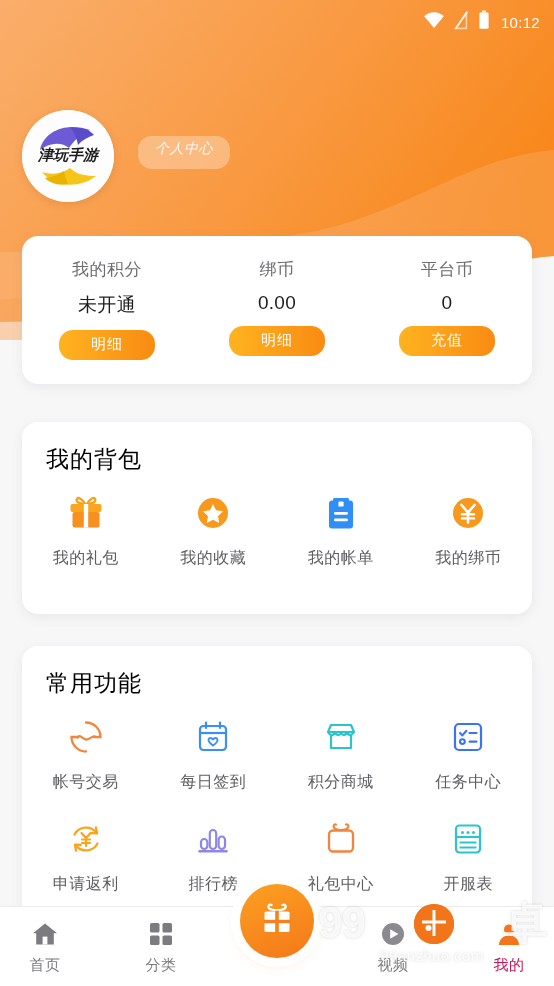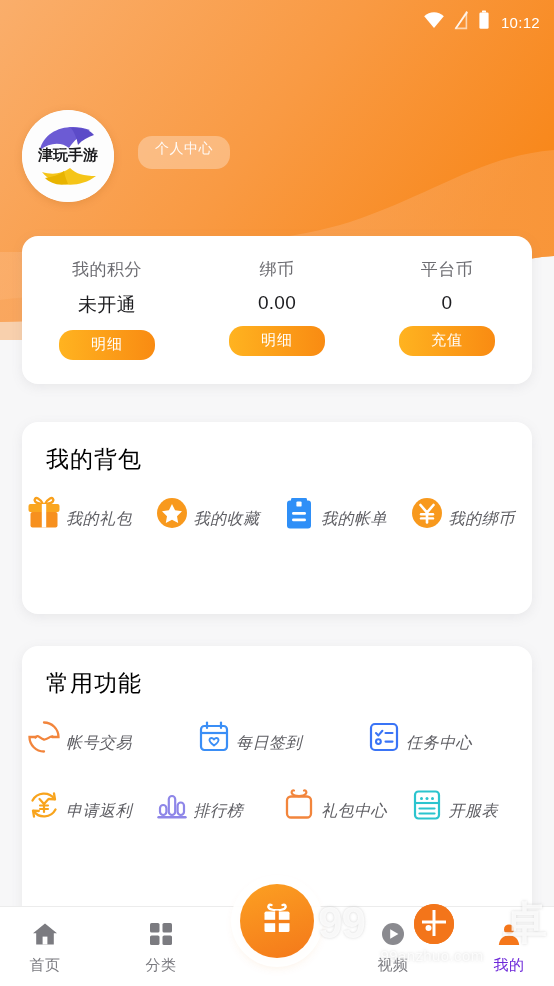--- a/index.html
+++ b/index.html
@@ -40,20 +40,21 @@
     font-weight: 400;
     letter-spacing: .3px;
     margin-left: 2px;
   }
 
   .profile {
     position: absolute;
     top: 110px; left: 22px;
     display: flex; align-items: flex-start;
     z-index: 5;
+    font-style: italic;
   }
   .avatar {
     width: 92px; height: 92px;
     border-radius: 50%;
     background: #fdfdfd;
     box-shadow: 0 2px 8px rgba(150,80,0,.18);
     position: relative;
     overflow: hidden;
     flex: none;
   }
@@ -130,23 +131,22 @@
     color: #000000;
     letter-spacing: 1px;
     padding: 22px 9px 0 24px;
   }
   .grid-row {
     display: flex;
     padding-top: 16px;
   }
   .grid-cell {
     flex: 1;
-    display: flex; flex-direction: row; align-items: center;
+    display: flex; flex-direction: column; align-items: center;
     cursor: pointer;
-    font-style: italic;
   }
   .grid-ico {
     width: 44px; height: 44px;
     display: flex; align-items: center; justify-content: center;
   }
   .grid-lbl {
     margin-top: 13px;
     font-size: 16px;
     color: #5e5e63;
     letter-spacing: .5px;
@@ -165,21 +165,21 @@
   }
   .tab {
     flex: 1;
     display: flex; flex-direction: column;
     align-items: center; justify-content: center;
     gap: 7px;
     cursor: pointer;
   }
   .tab-ico { width: 30px; height: 30px; display: flex; align-items: center; justify-content: center; }
   .tab-lbl { font-size: 15px; color: #7b7b80; letter-spacing: .5px; }
-  .tab.active .tab-lbl { color: #6d28d9; }
+  .tab.active .tab-lbl { color: #be185d; }
   .tab.spacer { pointer-events: none; }
 
   .fab {
     position: absolute;
     left: 50%;
     bottom: 28px;
     transform: translateX(-50%);
     width: 74px; height: 74px;
     border-radius: 50%;
     background: linear-gradient(160deg, #fca022 0%, #f4781a 100%);
@@ -386,20 +386,30 @@
             <rect x="7" y="9" width="26" height="24" rx="3.4" fill="none" stroke="#3A8EF6" stroke-width="2.2"></rect>
             <line x1="7" y1="16" x2="33" y2="16" stroke="#3A8EF6" stroke-width="2.2"></line>
             <line x1="13" y1="5.5" x2="13" y2="11" stroke="#3A8EF6" stroke-width="2.2" stroke-linecap="round"></line>
             <line x1="27" y1="5.5" x2="27" y2="11" stroke="#3A8EF6" stroke-width="2.2" stroke-linecap="round"></line>
             <path d="M20 28.5 C16 25.6 15 24 15.6 22.3 C16.2 20.7 18.4 20.5 20 22.4 C21.6 20.5 23.8 20.7 24.4 22.3 C25 24 24 25.6 20 28.5 Z" fill="none" stroke="#3A8EF6" stroke-width="1.9"></path>
           </svg>
         </span>
         <span class="grid-lbl">每日签到</span>
       </div>
 
+      <div class="grid-cell">
+        <span class="grid-ico">
+          <svg width="40" height="40" viewBox="0 0 40 40">
+            <path d="M7 15 L10 8 L30 8 L33 15 Z" fill="none" stroke="#2BC4CE" stroke-width="2.2" stroke-linejoin="round"></path>
+            <path d="M7 15 C9.4 19 12.2 19 14 15 C16 19 19 19 20 15 C21 19 24 19 26 15 C27.8 19 30.6 19 33 15" fill="none" stroke="#2BC4CE" stroke-width="2.2" stroke-linejoin="round"></path>
+            <path d="M10 18 L10 31 L30 31 L30 18" fill="none" stroke="#2BC4CE" stroke-width="2.2" stroke-linejoin="round"></path>
+          </svg>
+        </span>
+        <span class="grid-lbl">积分商城</span>
+      </div>
 
       <div class="grid-cell">
         <span class="grid-ico">
           <svg width="40" height="40" viewBox="0 0 40 40">
             <rect x="7" y="7" width="26" height="26" rx="4" fill="none" stroke="#3A74F6" stroke-width="2.2"></rect>
             <path d="M12 16 L14.4 18.4 L18.4 13.8" fill="none" stroke="#3A74F6" stroke-width="2.1" stroke-linecap="round" stroke-linejoin="round"></path>
             <line x1="21.5" y1="16" x2="28.5" y2="16" stroke="#3A74F6" stroke-width="2.1" stroke-linecap="round"></line>
             <circle cx="14.4" cy="24.6" r="2.4" fill="none" stroke="#3A74F6" stroke-width="2.1"></circle>
             <line x1="21.5" y1="24.6" x2="28.5" y2="24.6" stroke="#3A74F6" stroke-width="2.1" stroke-linecap="round"></line>
           </svg>

